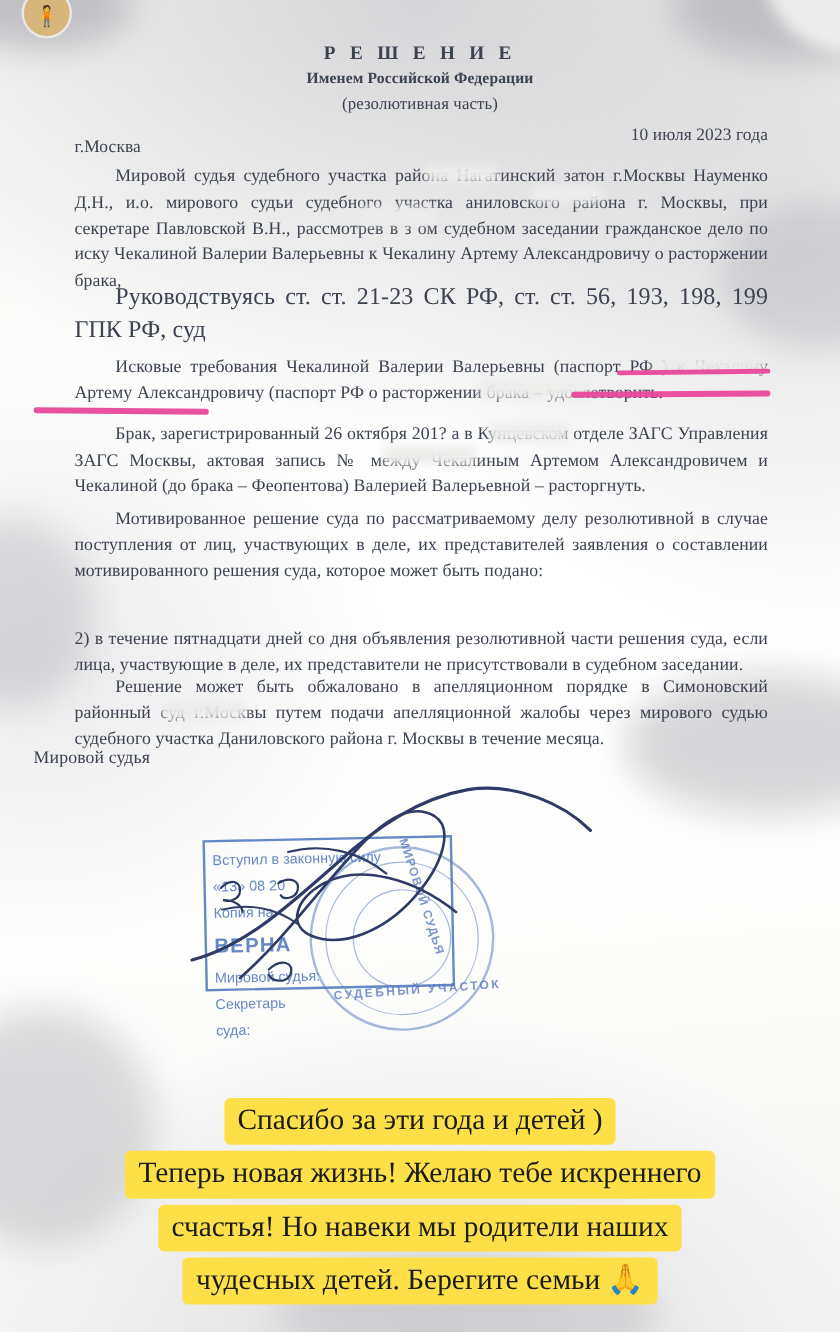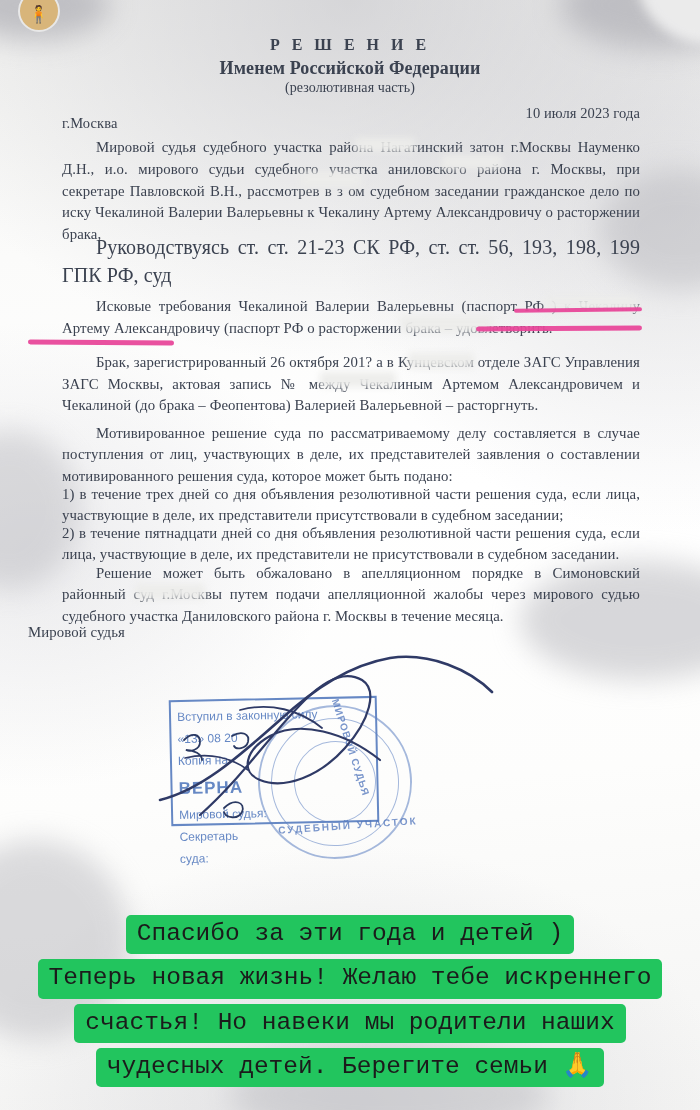--- a/index.html
+++ b/index.html
@@ -120,23 +120,23 @@
   
   .caption {
     position: absolute;
     left: 0; right: 0;
     display: flex;
     flex-direction: column;
     align-items: center;
     gap: 5px;
   }
   .caption .line {
-    background: #22c55e;
+    background: #fde047;
     color: #1b1b1b;
-    font-family: Liberation Mono, monospace;
+    font-family: Liberation Serif, serif;
     font-size: 24.5px;
     line-height: 1.28;
     padding: 3px 11px 5px 11px;
     border-radius: 5px;
     white-space: nowrap;
   }
   
   .avatar {
     position: absolute;
     left: 18px; top: -10px;
@@ -178,38 +178,37 @@
   <div class="smudge" style="left:230px; top:1050px; width:320px; height:90px; opacity:0.45;"></div>
 
   <div class="corner"></div>
   <div class="avatar">
       <span class="face">🧍</span>
     </div>
 
   <div class="doc">
 
     <div class="txt center sp" style="left:0; top:34px; width:700px; font-size:16px;">Р Е Ш Е Н И Е</div>
-    <div class="txt center b" style="left:0; top:56px; width:700px; font-size:18px;">Именем Российской Федерации</div>
+    <div class="txt center b" style="left:0; top:56px; width:700px; font-size:13px;">Именем Российской Федерации</div>
     <div class="txt center" style="left:0; top:78px; width:700px; font-size:14px;">(резолютивная часть)</div>
 
     <div class="txt" style="left:62px; top:113px; width:160px; font-size:14.5px; text-align:left;">г.Москва</div>
     <div class="txt" style="left:440px; top:103px; width:200px; font-size:14.5px; text-align:right;">10 июля 2023 года</div>
 
     <div class="txt" style="left:62px; top:137px; width:578px; font-size:14.8px; text-indent:34px; line-height:1.47;">Мировой судья судебного участка          района Нагатинский затон г.Москвы Науменко Д.Н., и.о. мирового судьи судебного участка          аниловского района г. Москвы, при секретаре Павловской В.Н., рассмотрев в з           ом судебном заседании гражданское дело по иску Чекалиной Валерии Валерьевны к Чекалину Артему Александровичу о расторжении брака,</div>
 
     <div class="txt" style="left:62px; top:233px; width:578px; font-size:20px; text-indent:34px;">Руководствуясь ст. ст. 21-23 СК РФ, ст. ст. 56, 193, 198, 199 ГПК РФ, суд</div>
 
 
     <div class="txt" style="left:62px; top:295px; width:578px; font-size:14.8px; text-indent:34px; line-height:1.50;">Исковые требования Чекалиной Валерии Валерьевны (паспорт РФ                    ) к Чекалину Артему Александровичу (паспорт РФ                     о расторжении брака – удовлетворить.</div>
 
     <div class="txt" style="left:62px; top:352px; width:578px; font-size:14.8px; text-indent:34px; line-height:1.46;">Брак, зарегистрированный 26 октября 201?         а в Кунцевском отделе ЗАГС Управления ЗАГС Москвы, актовая запись №            между Чекалиным Артемом Александровичем и Чекалиной (до брака – Феопентова) Валерией Валерьевной – расторгнуть.</div>
 
-    <div class="txt" style="left:62px; top:423px; width:578px; font-size:14.8px; text-indent:34px; line-height:1.45;">Мотивированное решение суда по рассматриваемому делу составляется в случае поступления от лиц, участвующих в деле, их представителей заявления о составлении мотивированного решения суда, которое может быть подано:</div>
-
-    <div class="txt" style="left:62px; top:484px; width:578px; font-size:14.8px; line-height:1.45;">1) в течение трех дней со дня объявления резолютивной части решения суда, если лица, участвующие в деле, их представители присутствовали в судебном заседании;</div>
+    <div class="txt" style="left:62px; top:423px; width:578px; font-size:14.8px; text-indent:34px; line-height:1.45;">Мотивированное решение суда по рассматриваемому делу резолютивной в случае поступления от лиц, участвующих в деле, их представителей заявления о составлении мотивированного решения суда, которое может быть подано:</div>
+
 
     <div class="txt" style="left:62px; top:523px; width:578px; font-size:14.8px; line-height:1.45;">2) в течение пятнадцати дней со дня объявления резолютивной части решения суда, если лица, участвующие в деле, их представители не присутствовали в судебном заседании.</div>
 
     <div class="txt" style="left:62px; top:563px; width:578px; font-size:14.8px; text-indent:34px; line-height:1.45;">Решение может быть обжаловано в апелляционном порядке в Симоновский районный суд г.Москвы путем подачи апелляционной жалобы через мирового судью судебного участка          Даниловского района г. Москвы в течение месяца.</div>
 
     <div class="txt" style="left:28px; top:622px; width:220px; font-size:14.8px; text-align:left;">Мировой судья</div>
 
     <div class="redact" style="left:355px; top:138px; width:60px; height:14px;"></div>
     <div class="redact" style="left:442px; top:155px; width:60px; height:14px;"></div>
     <div class="redact" style="left:300px; top:172px; width:62px; height:15px;"></div>

